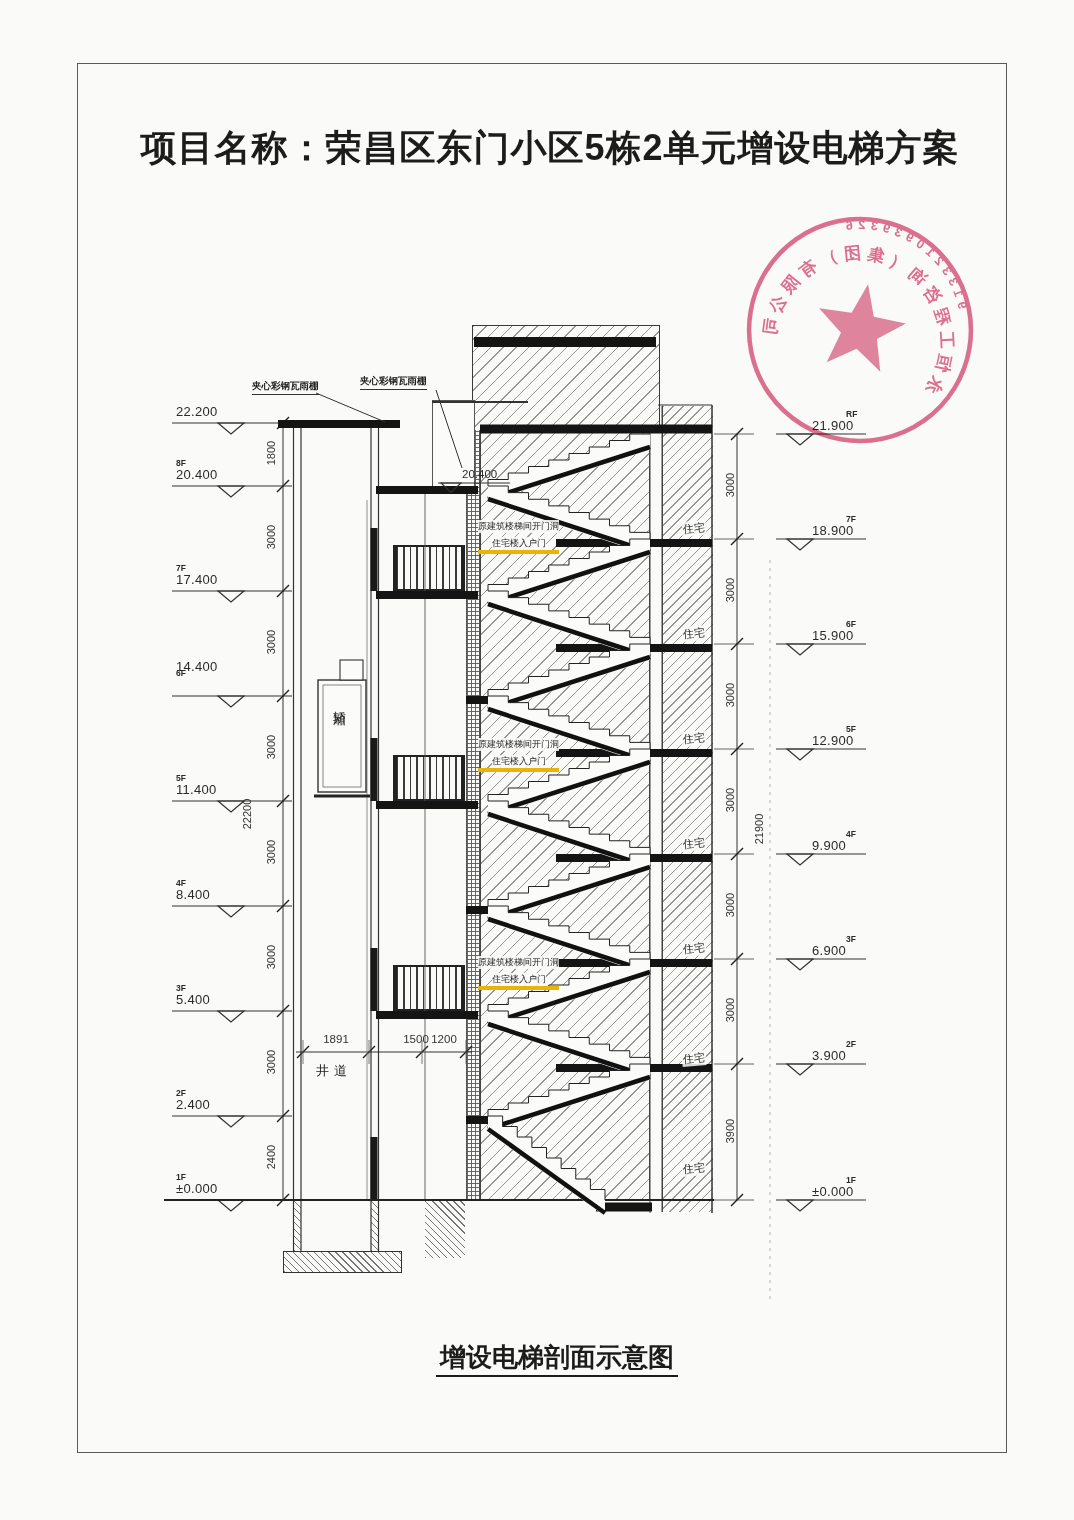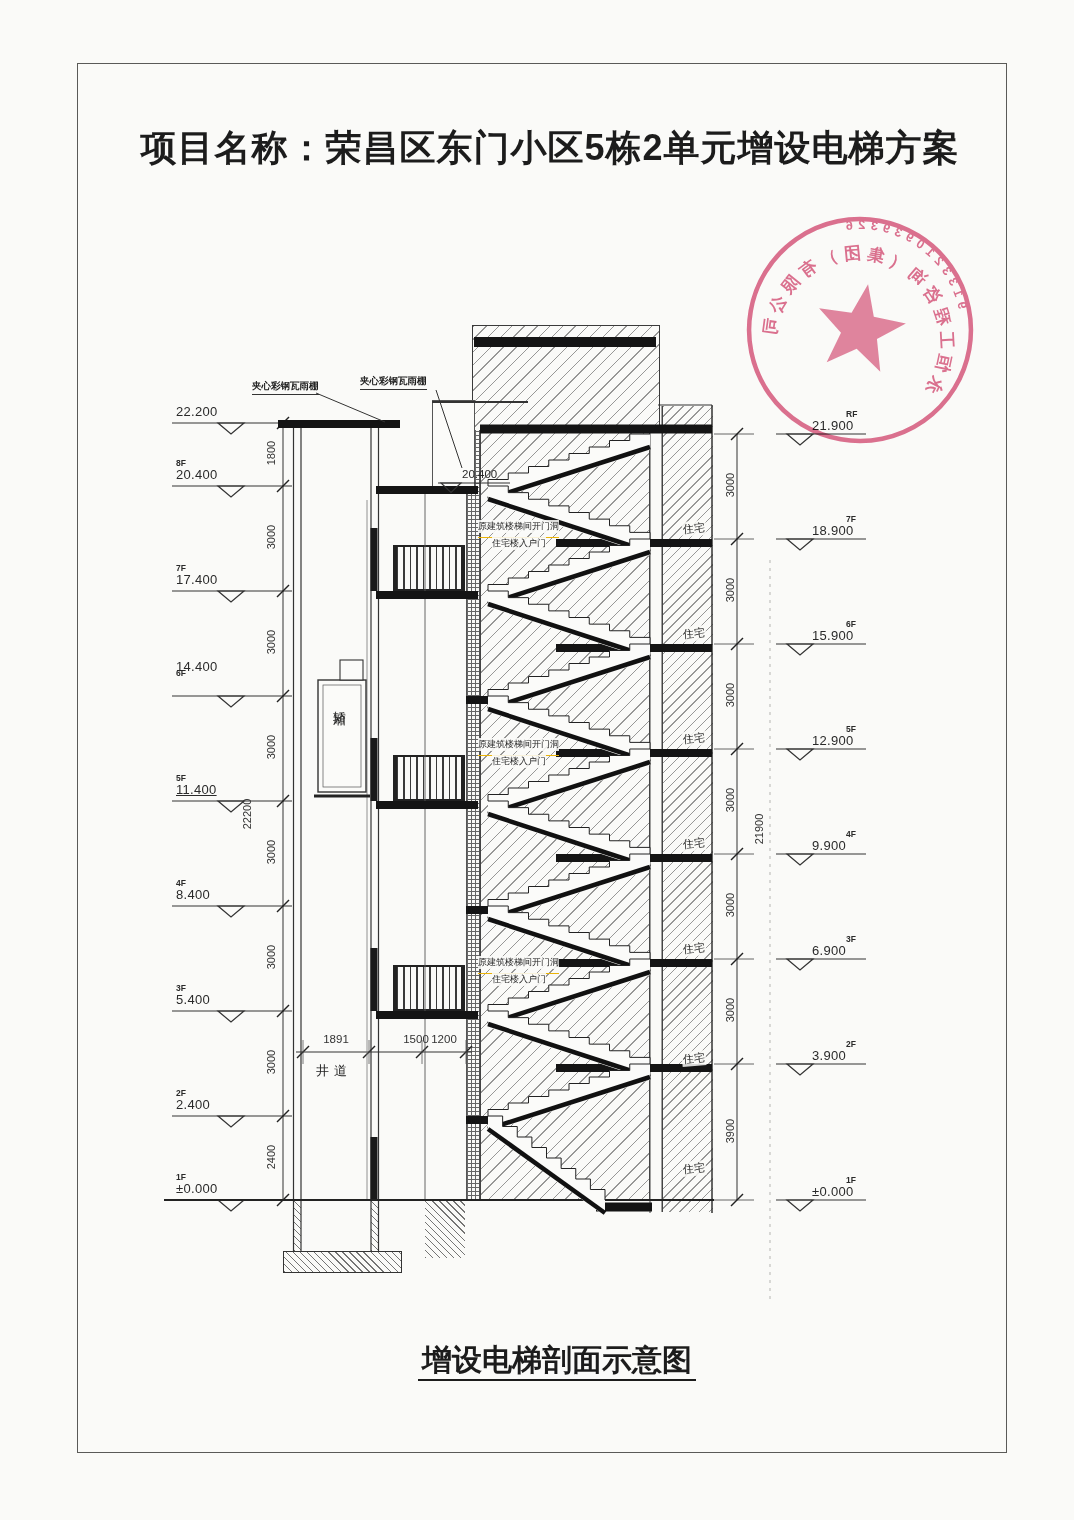--- a/index.html
+++ b/index.html
@@ -1,41 +1,41 @@
 <!DOCTYPE html>
 <html><head>
 <meta charset="utf-8">
 <style>
   html,body{margin:0;padding:0;background:#e8e8e6;}
   .sheet{position:relative;width:1074px;height:1520px;background:#fafaf8;margin:0 auto;overflow:hidden;
          font-family:"Liberation Sans","DejaVu Sans",sans-serif;color:#222;}
   .abs{position:absolute;}
   .border-frame{left:77px;top:63px;width:928px;height:1388px;border:1.6px solid #5a5a58;}
   .title{left:120px;top:124px;width:860px;text-align:center;font-size:36px;font-weight:bold;letter-spacing:1px;color:#1c1c1c;}
-  .caption{left:407px;top:1340px;width:300px;text-align:center;font-size:30px;font-weight:bold;
+  .caption{left:407px;top:1340px;width:300px;text-align:center;font-size:26px;font-weight:bold;
            color:#1c1c1c;}
   .caption span{border-bottom:2px solid #1c1c1c;padding:0 4px 3px 4px;}
   .hatch{background:repeating-linear-gradient(135deg,rgba(70,70,70,.55) 0 1px,transparent 1px 9px);}
   .hatch2{background:repeating-linear-gradient(135deg,rgba(70,70,70,.55) 0 1px,transparent 1px 7px);}
   .hatch45{background:repeating-linear-gradient(45deg,rgba(60,60,60,.7) 0 1px,transparent 1px 5px);}
   .dotwall{background:repeating-linear-gradient(0deg,#666 0 1px,transparent 1px 4px),
                       repeating-linear-gradient(90deg,#666 0 1px,transparent 1px 4px);
            border-left:1px solid #555;border-right:1px solid #555;}
   .tower{border:1.5px solid #3a3a3a;}
   .band{border-left:1px solid #444;}
   .canopy-box{background:#fbfbf9;border:1px solid #555;}
   .lvl-num{font-size:13px;font-weight:500;letter-spacing:.3px;color:#2a2a2a;white-space:nowrap;}
   .lvl-flr{font-size:8.5px;font-weight:600;color:#2a2a2a;}
   .vdim{transform:rotate(-90deg);transform-origin:center;width:44px;text-align:center;
         font-size:11px;color:#333;white-space:nowrap;}
   .hdim{width:50px;text-align:center;font-size:11.5px;color:#333;}
   .cjk-v{writing-mode:vertical-rl;text-orientation:upright;letter-spacing:3px;font-size:13px;color:#222;}
   .res{font-size:11px;color:#222;background:rgba(250,250,248,.85);padding:0 1px;transform:rotate(-5deg);}
   .note{font-size:9px;color:#1d1d1d;background:rgba(250,250,248,.88);white-space:nowrap;}
-  .note .u{border-bottom:1px solid #eab308;padding-bottom:6px;}
+  .note .u{border-bottom:4px solid #eab308;padding-bottom:19px;}
   .note2{font-size:9px;color:#1d1d1d;background:rgba(250,250,248,.88);white-space:nowrap;}
   .ann{font-size:9.5px;font-weight:600;color:#1b1b1b;border-bottom:1px solid #333;padding-bottom:1px;white-space:nowrap;}
   .rail{border-top:2px solid #222;border-bottom:2px solid #222;
         background:repeating-linear-gradient(90deg,#3a3a3a 0 1.5px,transparent 1.5px 6.5px);}
   .midlvl{font-size:11.5px;font-weight:500;color:#2a2a2a;}
   .stamp{left:740px;top:210px;width:240px;height:240px;opacity:.82;transform:rotate(10deg);mix-blend-mode:multiply;}
 </style>
 </head>
 <body>
 
@@ -229,21 +229,21 @@
   </svg>
 
   <div class="abs lvl-num" style="left:176px;top:404px;">22.200</div>
   <div class="abs lvl-flr" style="left:176px;top:458px;">8F</div>
   <div class="abs lvl-num" style="left:176px;top:467px;">20.400</div>
   <div class="abs lvl-flr" style="left:176px;top:563px;">7F</div>
   <div class="abs lvl-num" style="left:176px;top:572px;">17.400</div>
   <div class="abs lvl-flr" style="left:176px;top:668px;">6F</div>
   <div class="abs lvl-num" style="left:176px;top:659px;">14.400</div>
   <div class="abs lvl-flr" style="left:176px;top:773px;">5F</div>
-  <div class="abs lvl-num" style="left:176px;top:782px;text-decoration:underline;">11.400</div>
+  <div class="abs lvl-num" style="left:176px;top:782px;">11.400</div>
   <div class="abs lvl-flr" style="left:176px;top:878px;">4F</div>
   <div class="abs lvl-num" style="left:176px;top:887px;">8.400</div>
   <div class="abs lvl-flr" style="left:176px;top:983px;">3F</div>
   <div class="abs lvl-num" style="left:176px;top:992px;">5.400</div>
   <div class="abs lvl-flr" style="left:176px;top:1088px;">2F</div>
   <div class="abs lvl-num" style="left:176px;top:1097px;">2.400</div>
   <div class="abs lvl-flr" style="left:176px;top:1172px;">1F</div>
   <div class="abs lvl-num" style="left:176px;top:1181px;">±0.000</div>
 
   <div class="abs lvl-flr" style="left:846px;top:409px;">RF</div>

